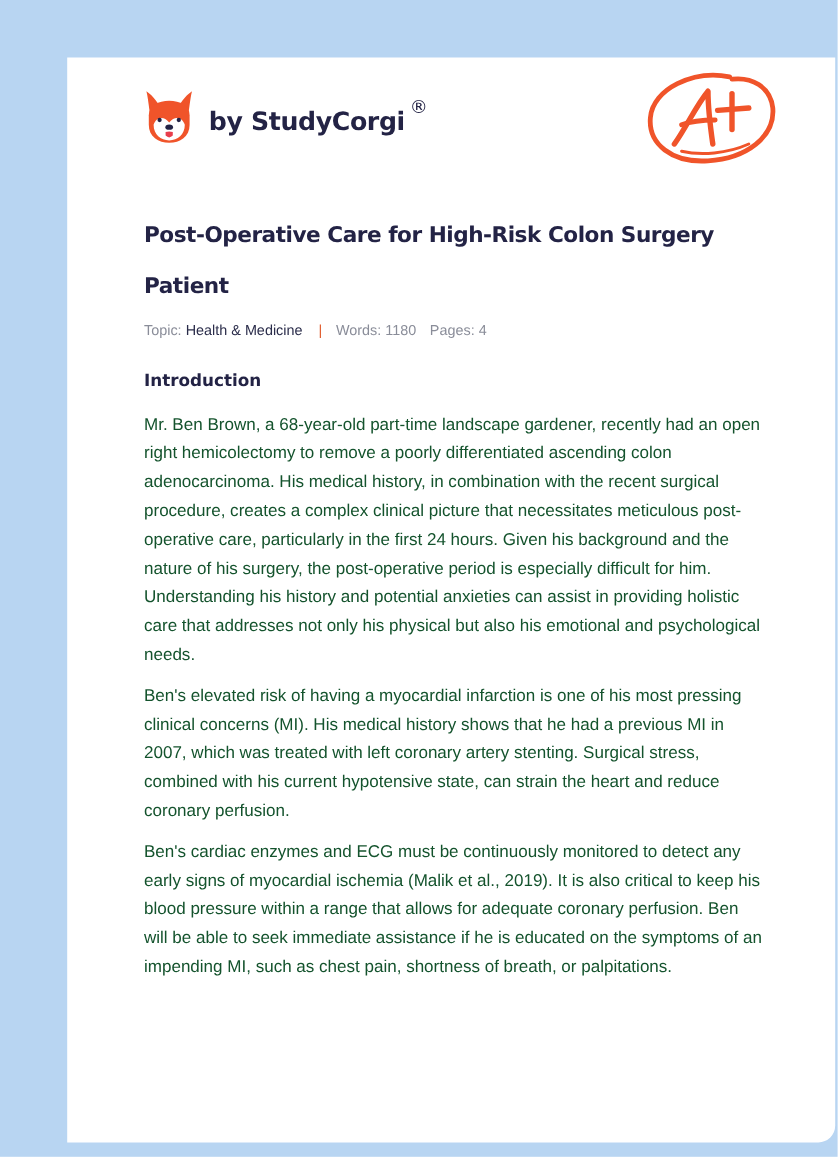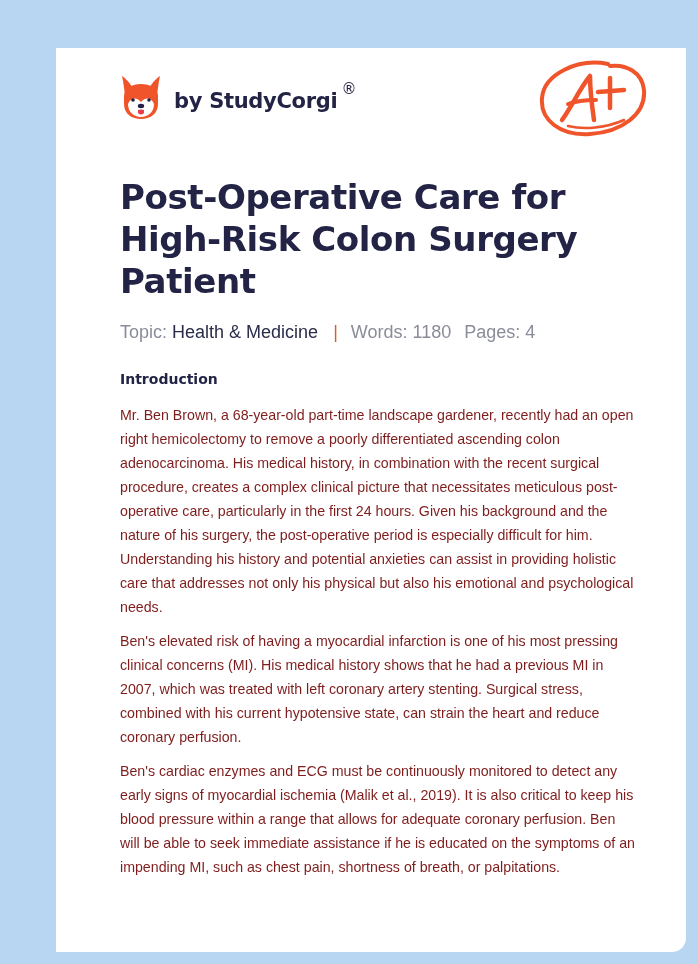--- a/index.html
+++ b/index.html
@@ -10,20 +10,21 @@
     overflow: hidden;
     font-family: "Liberation Sans", sans-serif;
   }
   .card {
     position: absolute;
     left: 56px; top: 48px;
     width: 630px; height: 904px;
     background: #ffffff;
     border-radius: 0 0 14px 0;
     overflow: hidden;
+    padding-left: 10px;
   }
   .logo {
     position: absolute;
     left: 64px; top: 26px;
     display: flex; align-items: center;
   }
   .logo-icon { width: 42px; height: 46px; }
   .logo-text {
     margin-left: 12px;
     margin-top: 8px;
@@ -47,49 +48,49 @@
   }
   .content {
     position: absolute;
     left: 64px; top: 128px;
     width: 515px;
   }
   h1 {
     margin: 0;
     font-family: "DejaVu Sans", sans-serif;
     font-weight: bold;
-    font-size: 34px;
+    font-size: 18px;
     line-height: 42px;
     color: #232345;
     letter-spacing: -0.4px;
   }
   .meta {
-    margin-top: 20px;
-    font-size: 18px;
+    margin-top: 8px;
+    font-size: 12px;
     color: #8a8d99;
     white-space: nowrap;
   }
   .meta .topic-value { color: #2a2c4a; }
   .meta .sep { color: #e05a2b; margin: 0 8px 0 10px; }
   .meta .pages-label { margin-left: 8px; }
   h2 {
     margin: 0;
     font-family: "DejaVu Sans", sans-serif;
     font-weight: bold;
     font-size: 14px;
     line-height: 28px;
     color: #232345;
   }
   h2.intro { margin-top: 22px; }
   h2.mi { margin-top: 14px; }
   p {
     margin: 10px 0 0 0;
     font-size: 14.2px;
     line-height: 24px;
-    color: #7f1d1d;
+    color: #14532d;
   }
   p + p { margin-top: 10px; }
 </style>
 </head>
 <body>
 
 <div class="card">
 
   <div class="logo">
     <svg class="logo-icon" viewBox="0 0 42 46">

